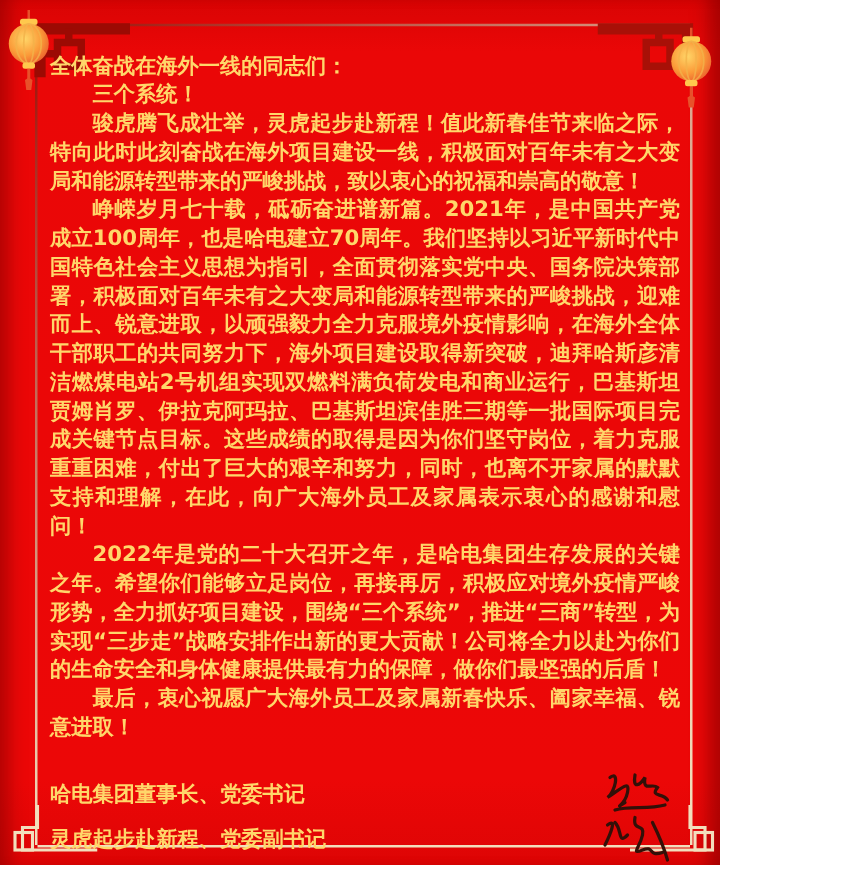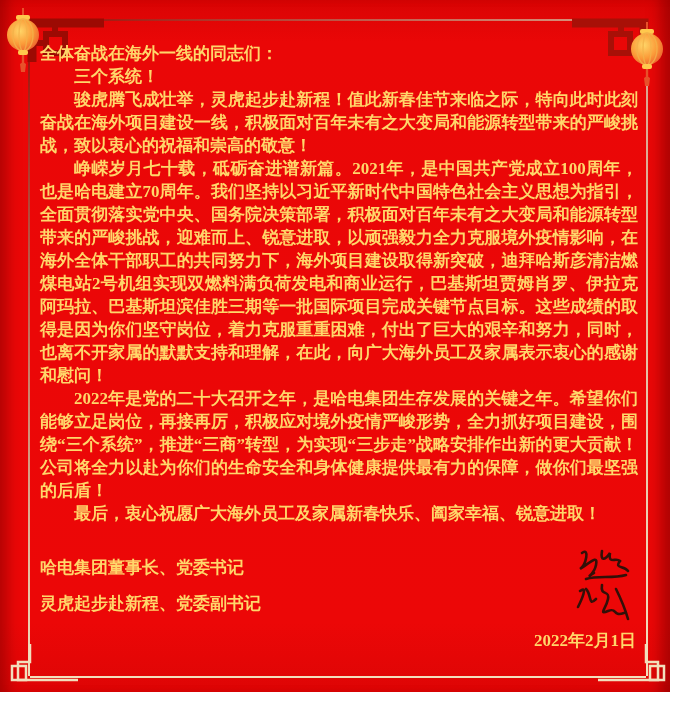--- a/index.html
+++ b/index.html
@@ -1,25 +1,24 @@
 <!DOCTYPE html>
 <html><head>
 <meta charset="utf-8">
 <style>
   * { margin:0; padding:0; box-sizing:border-box; }
   html,body { background:#ffffff; }
   body { width:677px; height:712px; font-family:"DejaVu Sans", sans-serif; overflow:hidden; }
 
   .card {
-    position:relative; width:670px; height:692px;
+    position:relative; width:576px; height:692px;
     background:linear-gradient(180deg,#d90404 0%,#ea0707 6%,#ec0707 90%,#de0505 100%);
     box-shadow: inset 16px 0 14px -9px rgba(130,0,0,.55),
                 inset -18px 0 14px -9px rgba(130,0,0,.6);
     overflow:hidden;
-    font-family:Liberation Serif, serif;
   }
 
   
   .frame-line { position:absolute; }
   .frame-top    { left:30px; right:24px; top:19px;  height:2px; background:linear-gradient(90deg,#9c0a03,#dda089); }
   .frame-left   { left:28px; top:20px; bottom:16px; width:2px;  background:linear-gradient(180deg,#9c0a03,#f2dfbd); }
   .frame-right  { right:22px; top:20px; bottom:16px; width:2px; background:linear-gradient(180deg,#d9a08a,#f2dfbd); }
   .frame-bottom { left:30px; right:24px; bottom:14px; height:2px; background:#f2dfbd; }
 
   .corner { position:absolute; }

